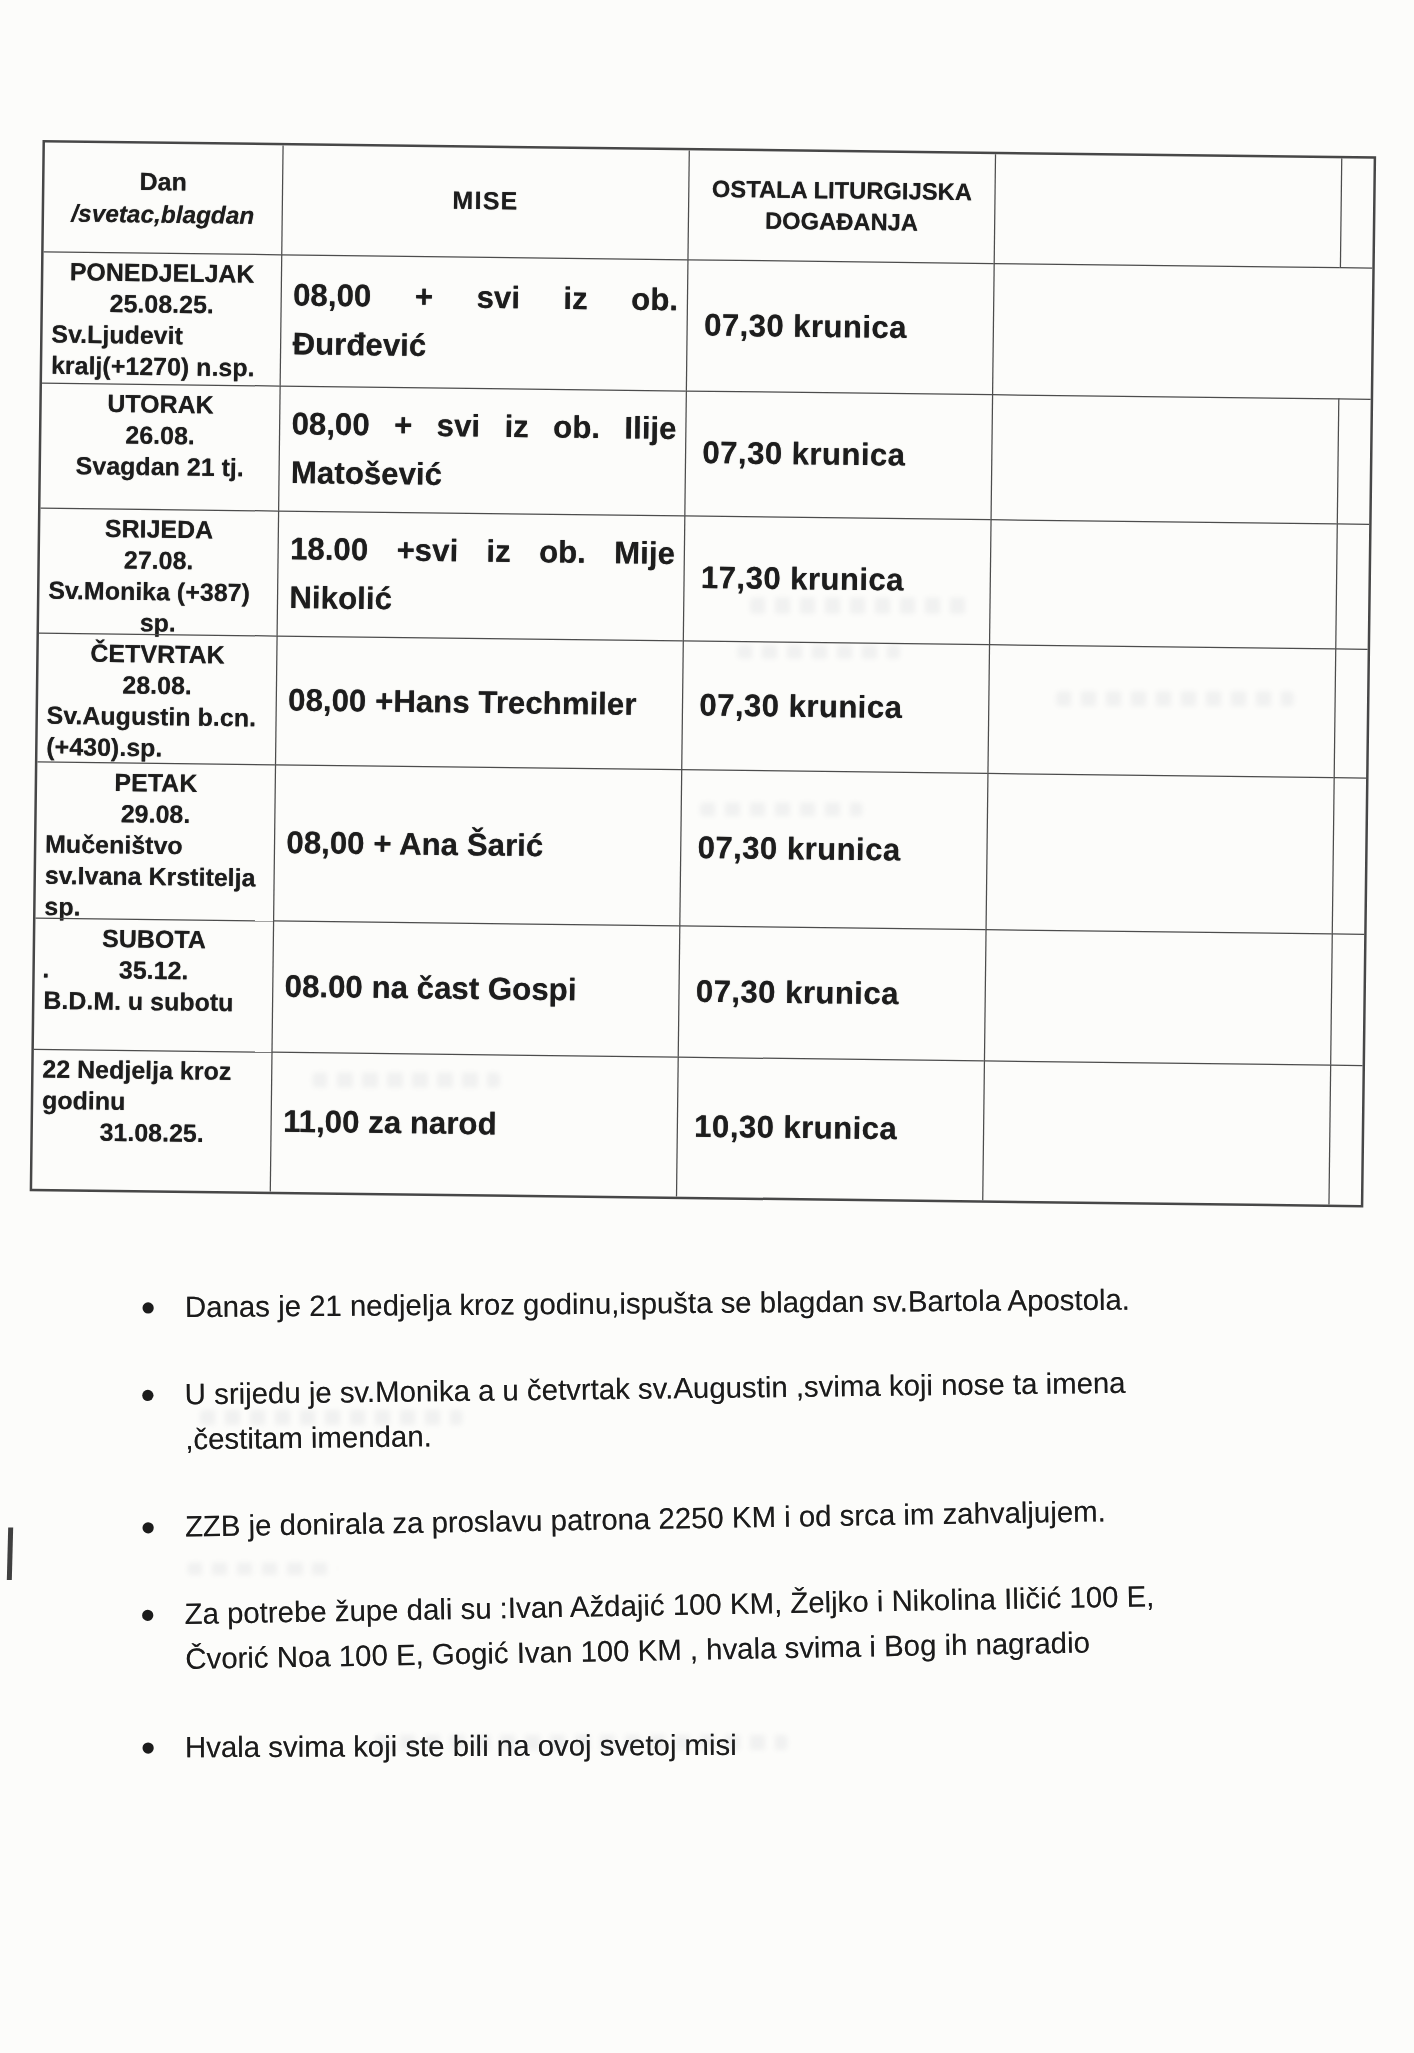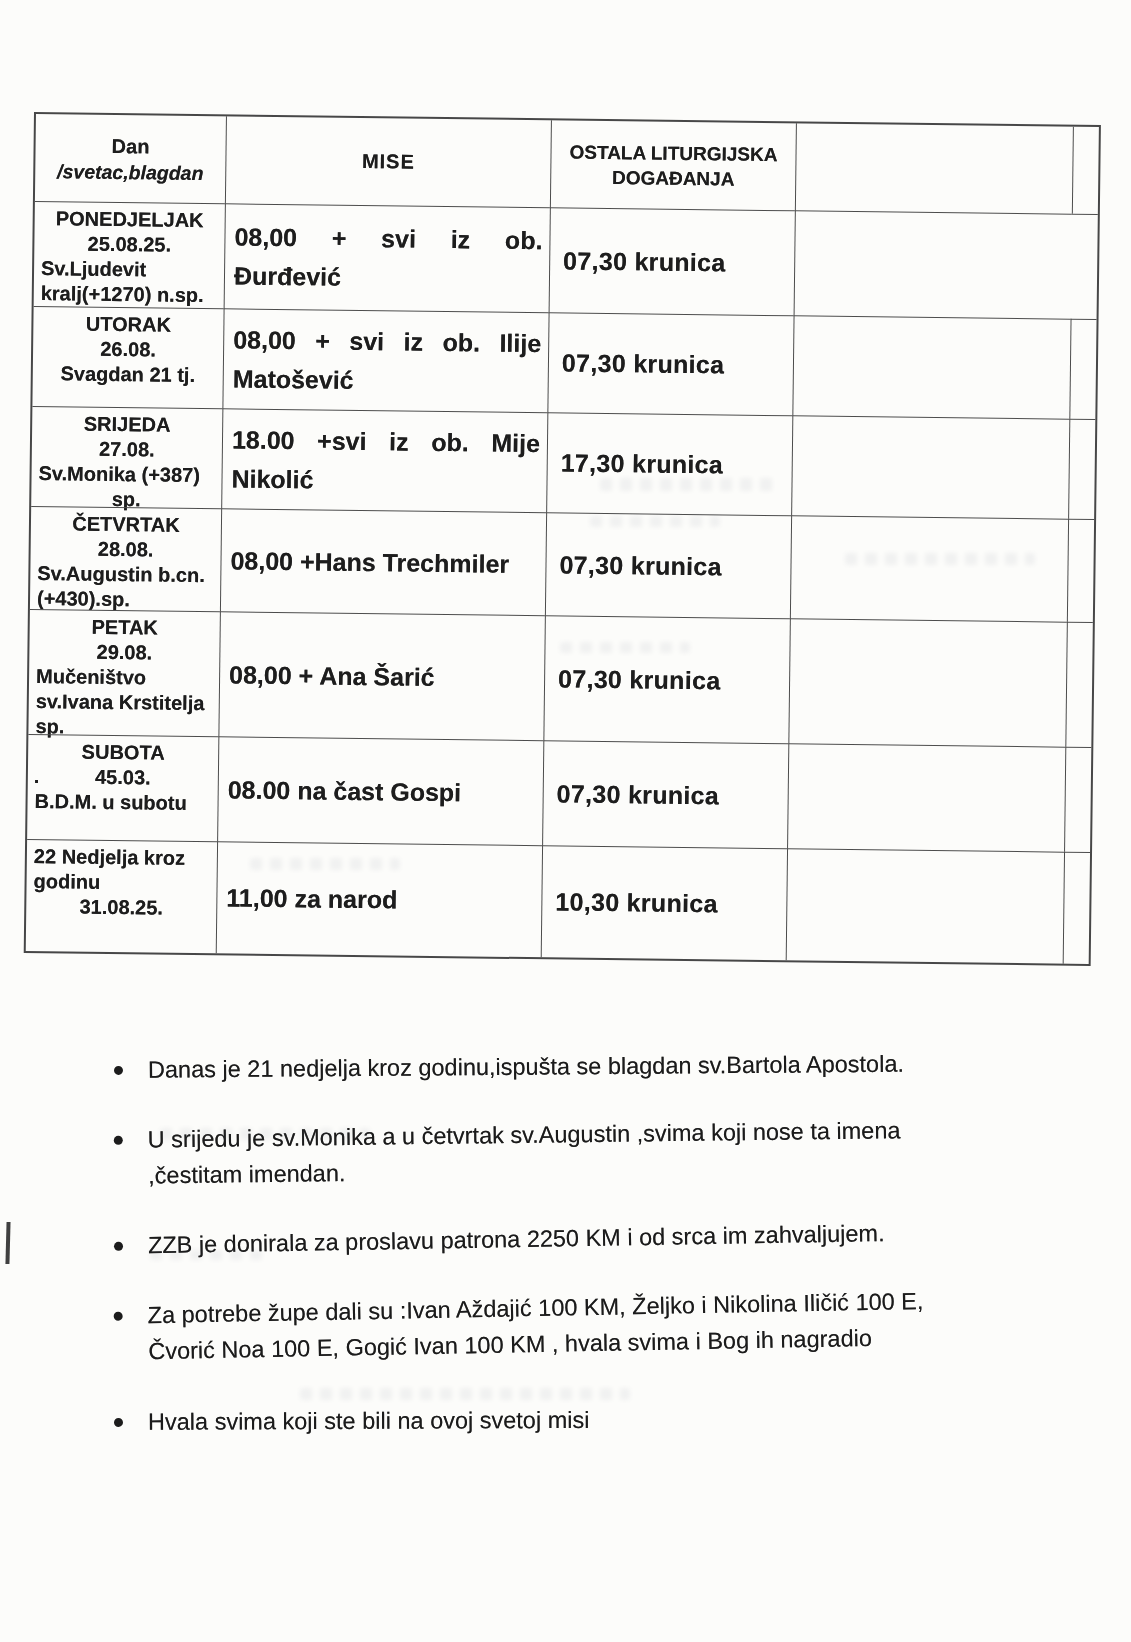--- a/index.html
+++ b/index.html
@@ -37,21 +37,21 @@
   .al{text-align:left;padding-left:2px;}
   .rel{position:relative;}
   .straydot{position:absolute;left:1px;top:0;font-weight:bold;}
   
   .mass{font-weight:bold;font-size:25px;line-height:39px;display:flex;flex-direction:column;justify-content:center;padding:0 7px 0 9px;}
   .ml{white-space:nowrap;}
   .jl{text-align:justify;text-align-last:justify;white-space:normal;}
   
   .oth{font-weight:bold;font-size:25px;display:flex;align-items:center;padding-left:13px;letter-spacing:.3px;white-space:nowrap;}
   
-  .blist{position:absolute;left:104px;top:1052px;width:980px;text-shadow:0 0 0.5px rgba(25,25,25,.6);}
+  .blist{position:absolute;left:104px;top:1028px;width:980px;text-shadow:0 0 0.5px rgba(25,25,25,.6);}
   .bitem{display:flex;margin-bottom:34px;transform-origin:left center;}
   .bitem:nth-child(1){transform:rotate(-0.45deg);}
   .bitem:nth-child(2){transform:rotate(-0.7deg);}
   .bitem:nth-child(3){transform:rotate(-0.95deg);}
   .bitem:nth-child(4){transform:rotate(-1.05deg);}
   .bitem:nth-child(5){transform:rotate(-0.25deg);}
   .bdot{width:9px;height:9px;border-radius:50%;background:#1c1c1c;margin:14px 0 0 10px;flex:none;}
   .btxt{margin-left:25px;font-size:23.5px;line-height:36px;color:#1b1b1b;}
   .bl{white-space:nowrap;}
   
@@ -155,21 +155,21 @@
   <div class="cl oth">
     <span>07,30 krunica</span>
   </div>
   <div class="cl"></div>
   <div class="cl"></div>
 
   <div class="cl c1 day">
     <div class="dl ac">SUBOTA</div>
     <div class="dl ac rel">
       <span class="straydot">.</span>
-      <span>45.03.</span>
+      <span>35.12.</span>
     </div>
     <div class="dl al">B.D.M. u subotu</div>
   </div>
   <div class="cl mass">
     <div class="ml">08.00 na čast Gospi</div>
   </div>
   <div class="cl oth">
     <span>07,30 krunica</span>
   </div>
   <div class="cl"></div>

